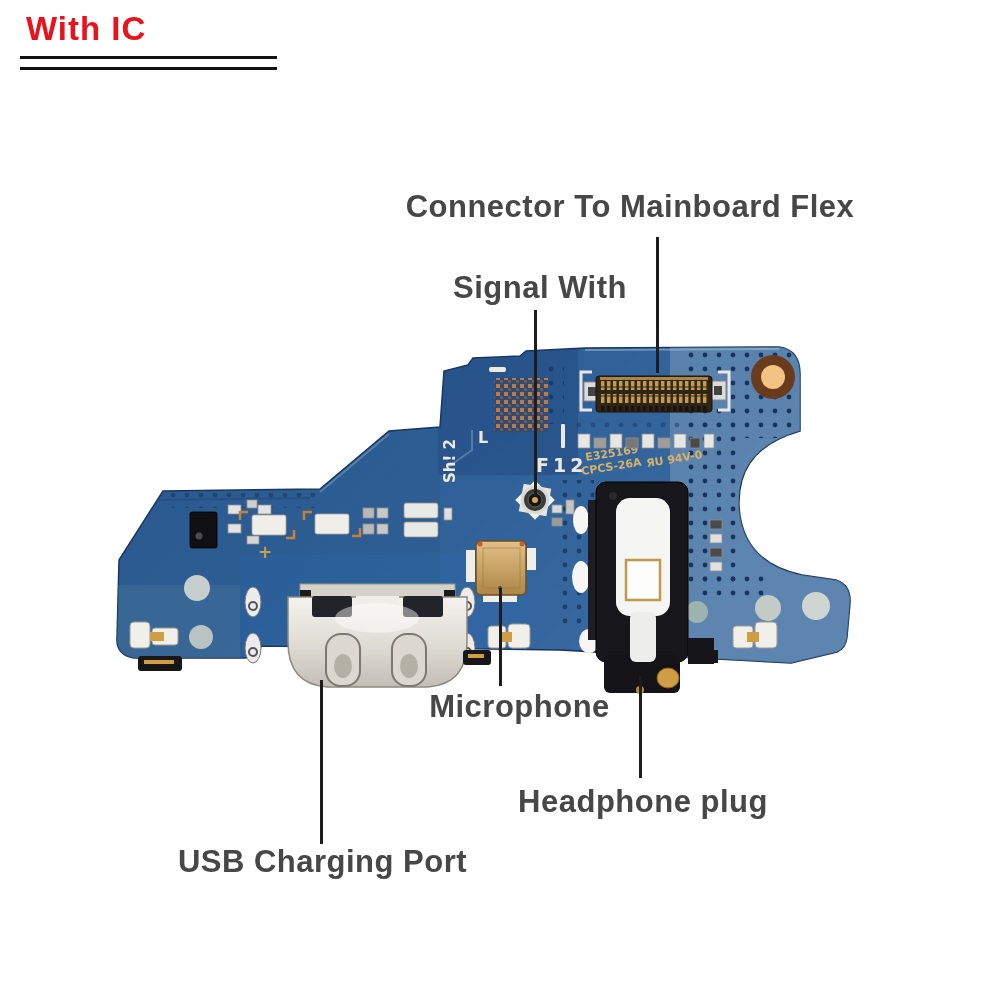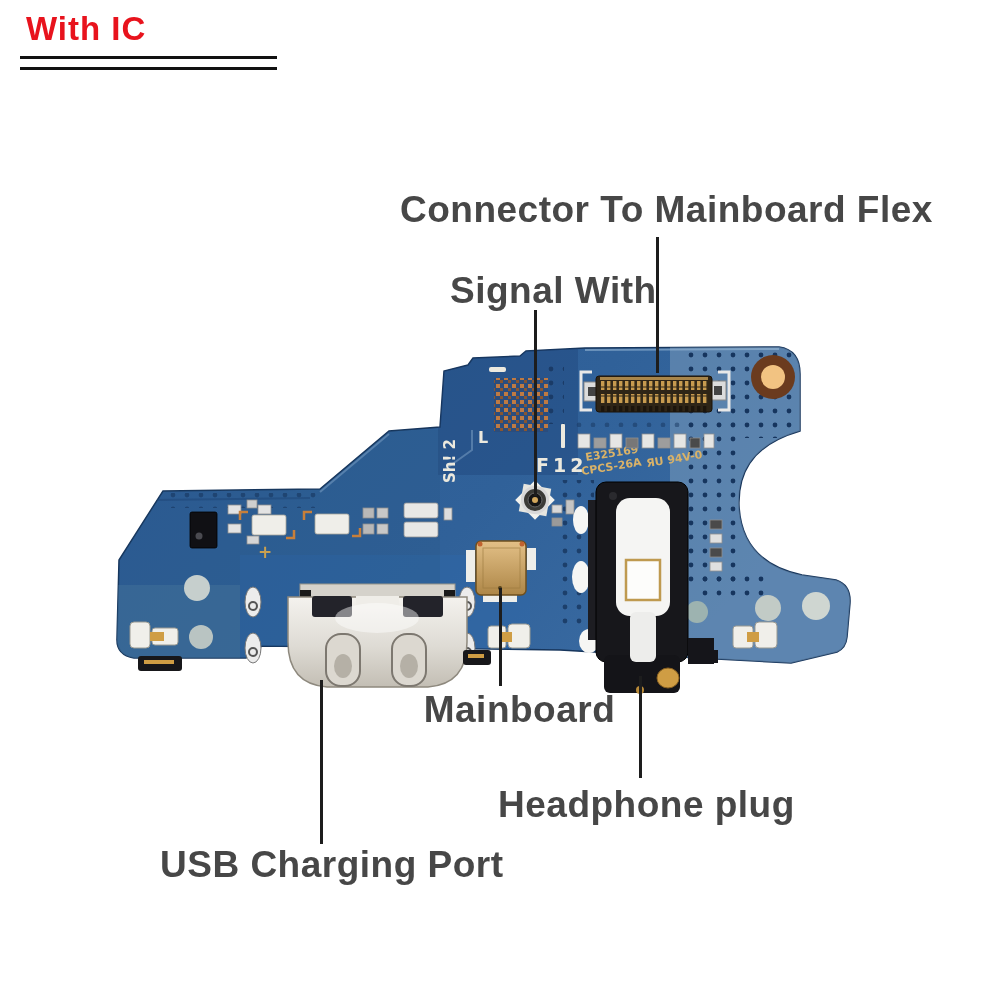--- a/index.html
+++ b/index.html
@@ -1,18 +1,18 @@
 <!DOCTYPE html>
 <html><head>
 <meta charset="utf-8">
 <style>
   html,body{margin:0;padding:0;background:#fff;}
   #stage{position:relative;width:1000px;height:1000px;background:#fff;overflow:hidden;
          font-family:"Liberation Sans",sans-serif;border-radius:21px;}
-  .callout{position:absolute;font-weight:700;font-size:37px;color:#474747;
+  .callout{position:absolute;font-weight:700;font-size:31px;color:#474747;
            text-align:center;white-space:nowrap;letter-spacing:.5px;}
   .leader{position:absolute;width:3px;background:#1d1d1d;}
   #withic{position:absolute;left:26px;top:10px;font-size:33px;font-weight:700;color:#e8131d;letter-spacing:1px;}
   .rule{position:absolute;left:20px;width:257px;height:3px;background:#111;}
   #rule1{top:56px;} #rule2{top:67px;}
   svg{position:absolute;left:0;top:0;}
   svg text{font-family:"DejaVu Sans","Liberation Sans",sans-serif;}
 </style>
 </head>
 <body>
@@ -242,17 +242,17 @@
   </svg>
 
   <div class="leader" style="left:656px;top:237px;height:136px"></div>
   <div class="leader" style="left:534px;top:310px;height:186px"></div>
   <div class="leader" style="left:499px;top:588px;height:98px"></div>
   <div class="leader" style="left:639px;top:676px;height:102px"></div>
   <div class="leader" style="left:320px;top:680px;height:164px"></div>
 
   <div class="callout" style="left:400px;top:189px;width:460px">Connector To Mainboard Flex</div>
   <div class="callout" style="left:450px;top:270px;width:180px">Signal With</div>
-  <div class="callout" style="left:412px;top:689px;width:215px">Mainboard</div>
+  <div class="callout" style="left:412px;top:689px;width:215px">Microphone</div>
   <div class="callout" style="left:498px;top:784px;width:290px">Headphone plug</div>
   <div class="callout" style="left:160px;top:844px;width:325px">USB Charging Port</div>
 
 </div>
 
 </body></html>

